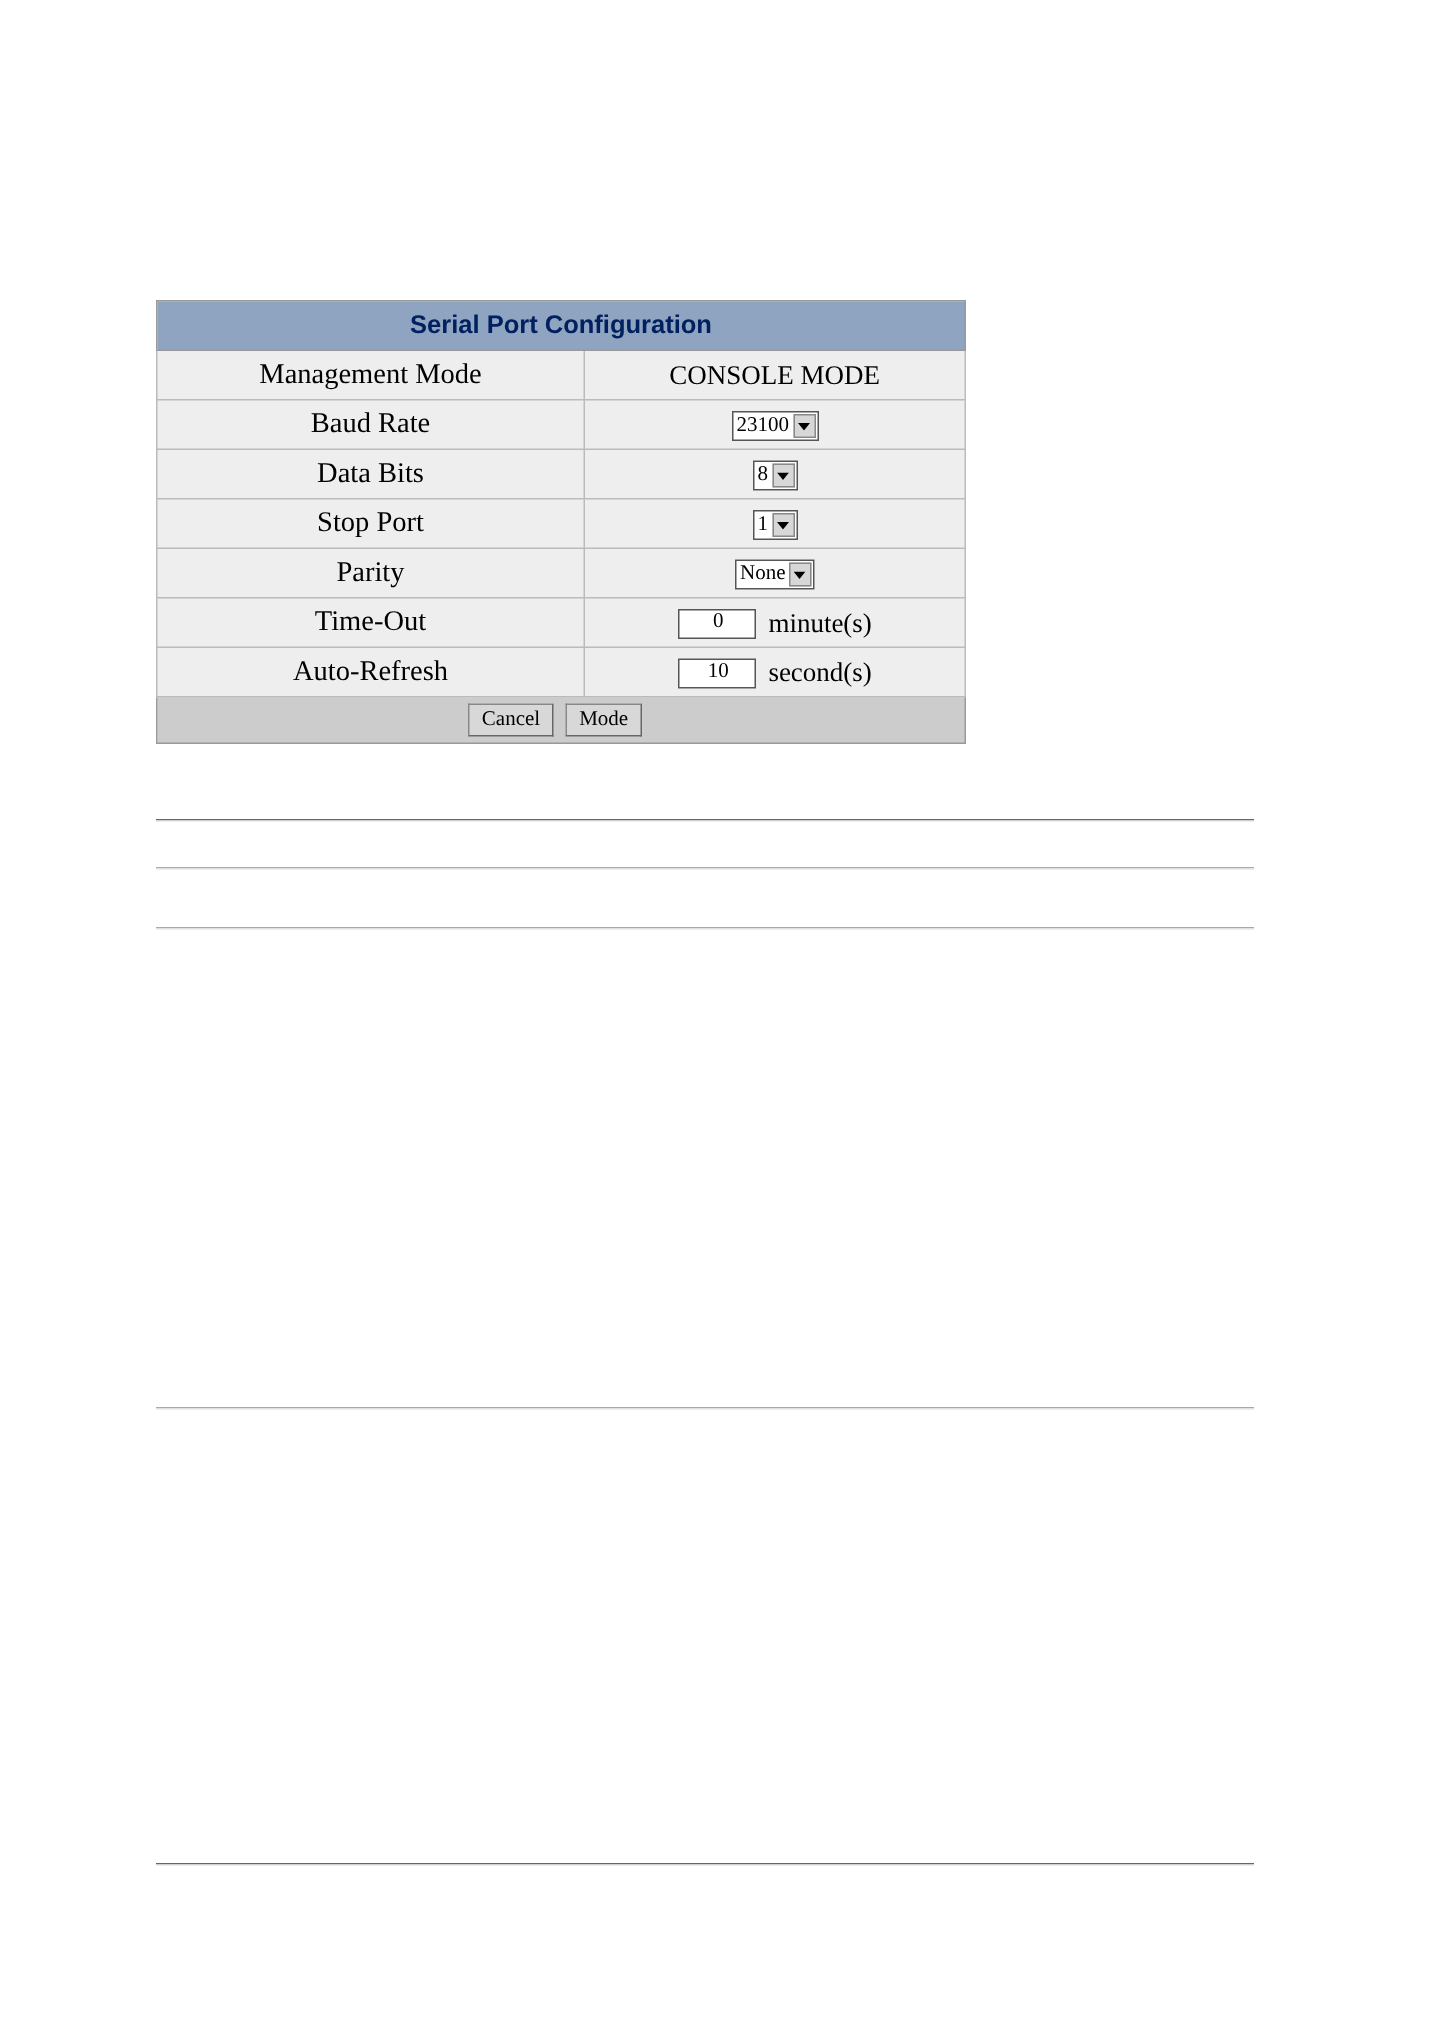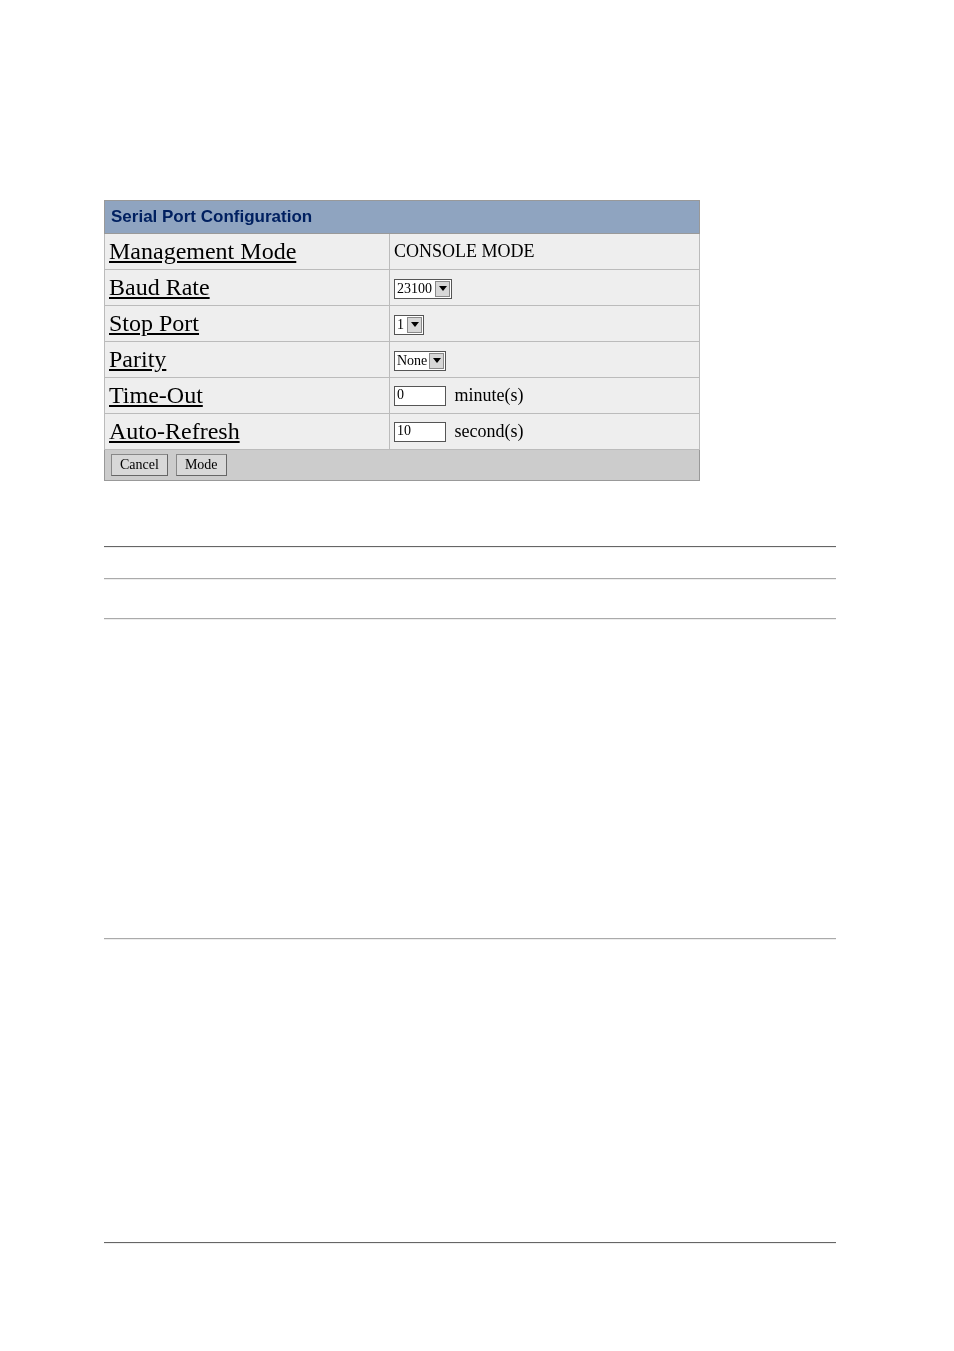--- a/index.html
+++ b/index.html
@@ -13,44 +13,44 @@
   body {
     width: 954px;
     height: 1351px;
     position: relative;
     box-sizing: border-box;
   }
   .config-table {
     position: absolute;
     left: 104px;
     top: 200px;
-    width: 596px;
+    width: 540px;
     border-collapse: collapse;
     border: 1px solid #999;
     background: #eeeeee;
+    text-align: center;
   }
   .config-header {
     background: #8fa4c0;
     color: #002060;
     font-family: Arial, Helvetica, sans-serif;
     font-weight: bold;
     font-size: 17px;
     padding: 6px 6px;
     border-bottom: 1px solid #999;
   }
   .config-row td {
     border: 1px solid #bbb;
     padding: 4px 4px;
     height: 24px;
     vertical-align: middle;
   }
   .config-row td.label {
     width: 276px;
-    font-size: 24px;
-    text-decoration: underline;
+    font-size: 19px;
   }
   .config-row td.value {
     font-size: 18px;
   }
   .select-box {
     display: inline-block;
     border: 1px solid #555;
     background: #fff;
     height: 20px;
     line-height: 18px;
@@ -151,20 +151,33 @@
         <span class="sel-text">23100</span>
         <span class="sel-arrow">
           <svg viewBox="0 0 8 5">
                 <path d="M0,0 L8,0 L4,5 Z" fill="#000"></path>
               </svg>
         </span>
       </span>
     </td>
   </tr>
 
+  <tr class="config-row">
+    <td class="label">Data Bits</td>
+    <td class="value">
+      <span class="select-box" style="min-width:28px;">
+        <span class="sel-text">8</span>
+        <span class="sel-arrow">
+          <svg viewBox="0 0 8 5">
+                <path d="M0,0 L8,0 L4,5 Z" fill="#000"></path>
+              </svg>
+        </span>
+      </span>
+    </td>
+  </tr>
 
   <tr class="config-row">
     <td class="label">Stop Port</td>
     <td class="value">
       <span class="select-box" style="min-width:28px;">
         <span class="sel-text">1</span>
         <span class="sel-arrow">
           <svg viewBox="0 0 8 5">
                 <path d="M0,0 L8,0 L4,5 Z" fill="#000"></path>
               </svg>

